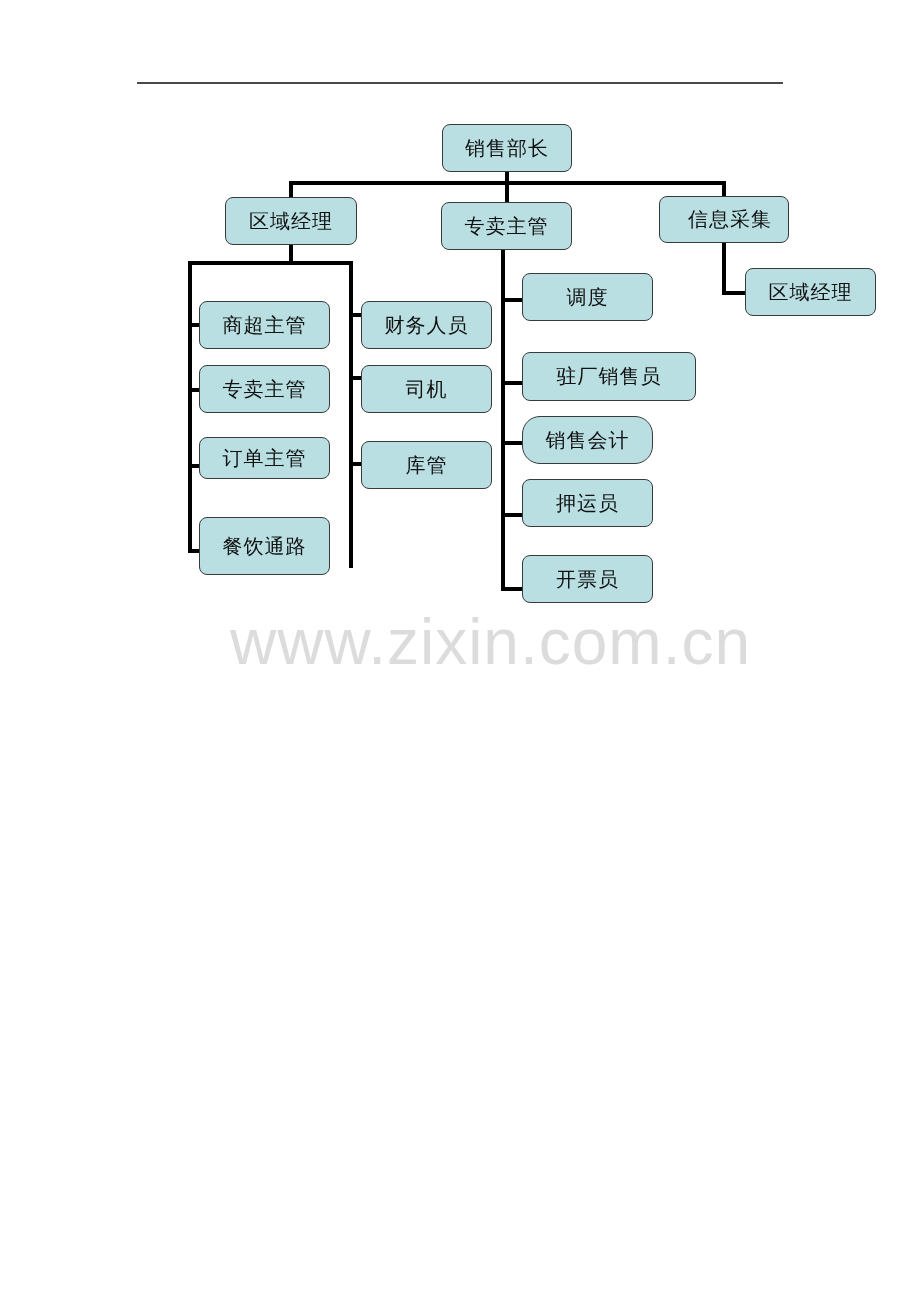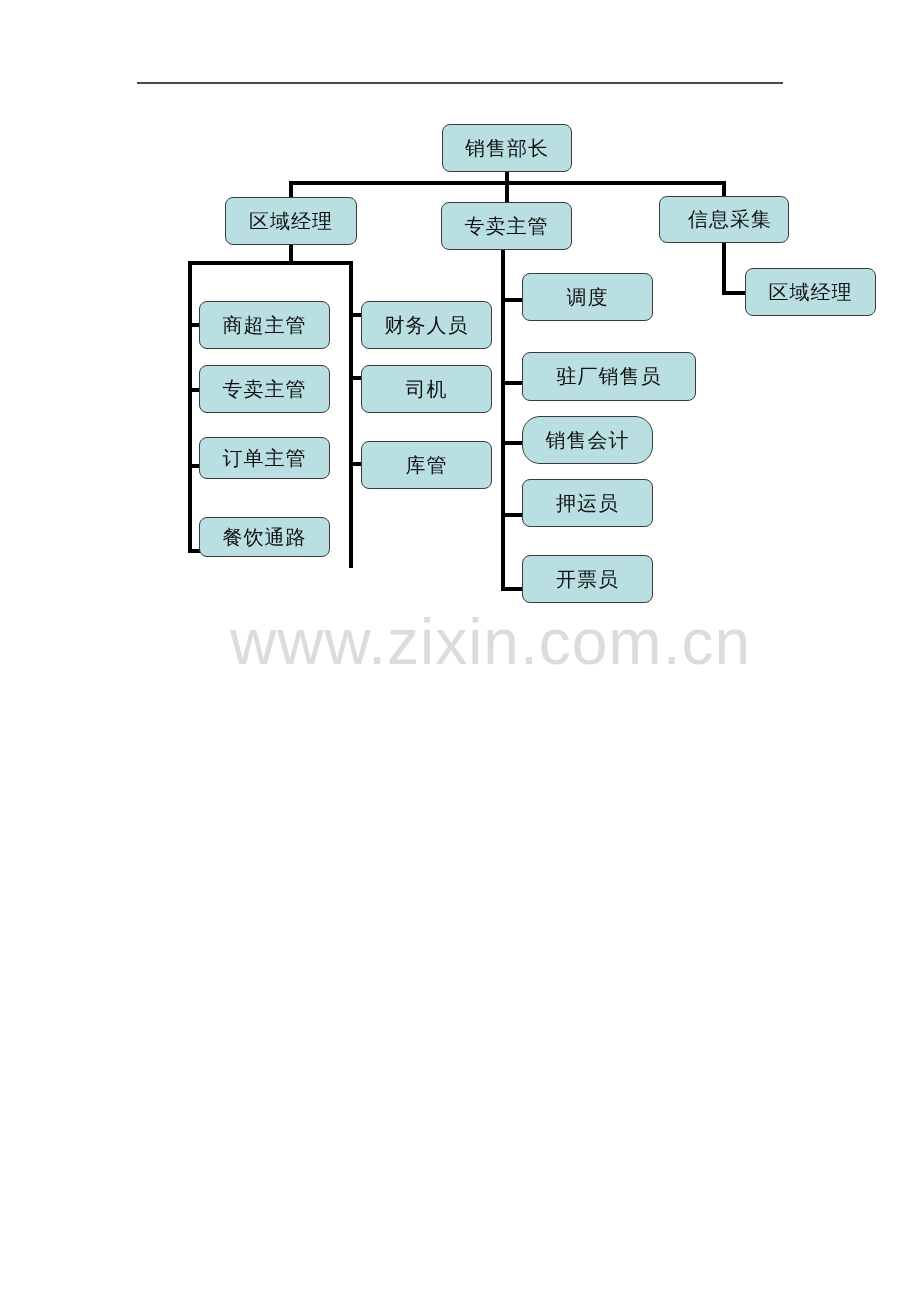--- a/index.html
+++ b/index.html
@@ -70,21 +70,21 @@
 
 <div class="box" style="left:199px;top:301px;width:131px;height:48px;">
   <span>商超主管</span>
 </div>
 <div class="box" style="left:199px;top:365px;width:131px;height:48px;">
   <span>专卖主管</span>
 </div>
 <div class="box" style="left:199px;top:437px;width:131px;height:42px;">
   <span>订单主管</span>
 </div>
-<div class="box" style="left:199px;top:517px;width:131px;height:40px;">
+<div class="box" style="left:199px;top:517px;width:131px;height:58px;">
   <span>餐饮通路</span>
 </div>
 
 <div class="box" style="left:361px;top:301px;width:131px;height:48px;">
   <span>财务人员</span>
 </div>
 <div class="box square" style="left:361px;top:365px;width:131px;height:48px;">
   <span>司机</span>
 </div>
 <div class="box" style="left:361px;top:441px;width:131px;height:48px;">

